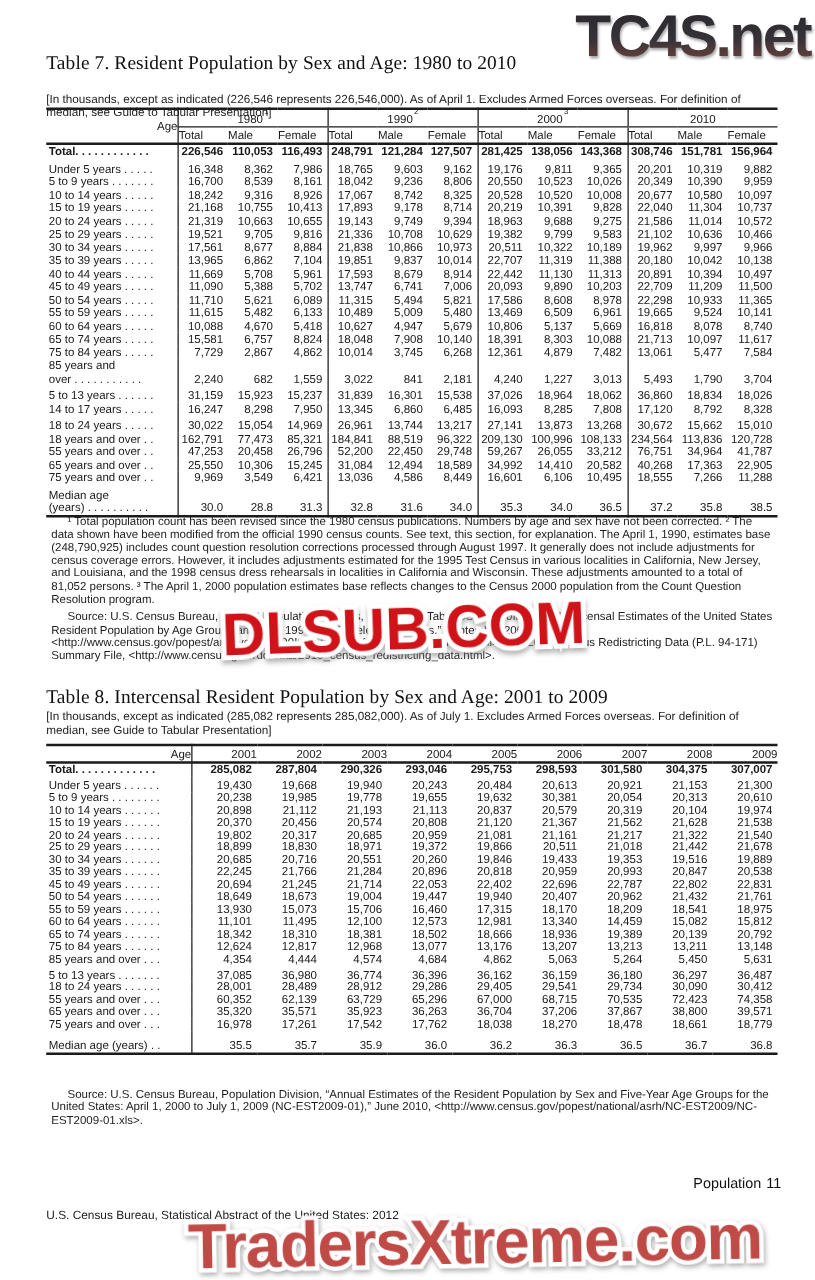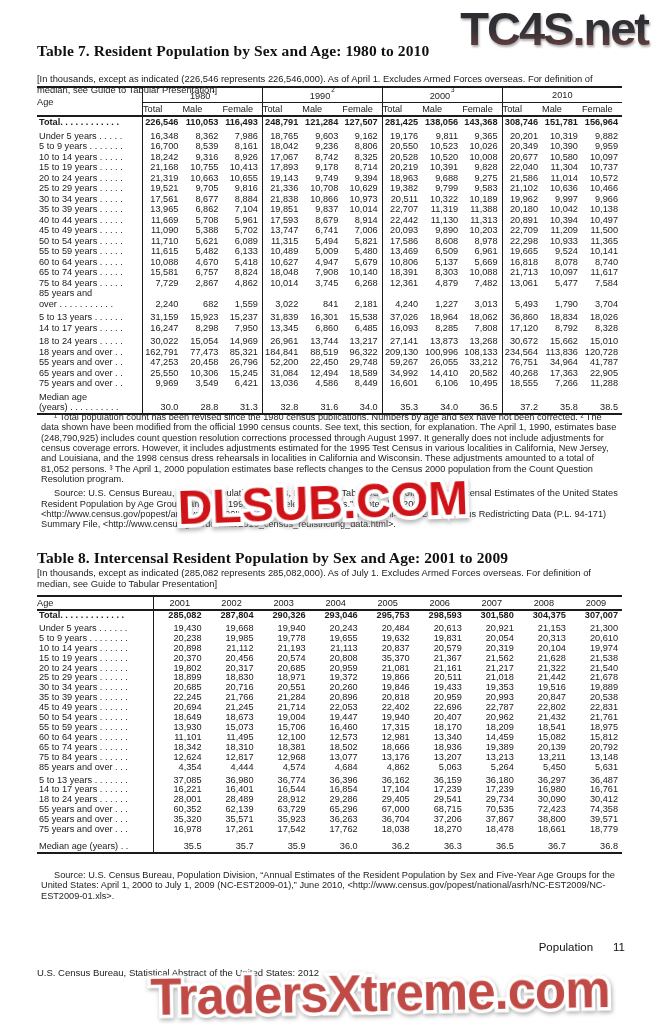--- a/index.html
+++ b/index.html
@@ -2,54 +2,54 @@
 <html><head>
 <meta charset="utf-8">
 <style>
   html,body{margin:0;padding:0}
   body{
     width:652px;height:1024px;position:relative;overflow:hidden;
     background:#ffffff;color:#1a1a1a;
     font-family:"Liberation Sans",sans-serif;
   }
   .abs{position:absolute}
-  .title{font-family:"Liberation Serif",serif;font-weight:700;font-size:15.5px;letter-spacing:.1px;color:#111}
+  .title{font-family:"Liberation Serif",serif;font-weight:400;font-size:15.5px;letter-spacing:.1px;color:#111}
   #t7-title{left:37px;top:42px}
   #t8-title{left:37px;top:549px}
   .tnote{width:585px;font-size:9.4px;line-height:10.8px;color:#222}
   #t7-note{left:37px;top:74px}
   #t8-note{left:37px;top:568px}
   #t7-wrap{left:37px;top:86px}
   #t8-wrap{left:37px;top:595px}
 
   table{border-collapse:collapse;table-layout:fixed;width:585px}
   .dtable{border-top:2px solid #1b1b1b;border-bottom:2px solid #1b1b1b}
   .dtable thead{border-bottom:2px solid #1b1b1b}
   .dtable th{font-weight:400;font-size:9.2px;padding:1px 0}
-  .age{text-align:left;font-size:9.6px;vertical-align:middle}
+  .age{text-align:right;font-size:9.6px;vertical-align:middle}
   .yg{border-bottom:1px solid #1b1b1b;text-align:center}
   .yg sup{font-size:6.3px;position:relative;top:-3px;margin-left:1px}
   .sub{text-align:left;padding-bottom:1px}
-  .yr{padding-right:6px}
+  .yr{text-align:right;padding-right:6px}
   .grp{border-left:1px solid #1b1b1b}
   td{font-size:9.2px;line-height:10.5px;vertical-align:bottom;padding:0}
   #t8 td{line-height:9.9px}
   .lbl{padding-left:2px;white-space:nowrap;overflow:hidden}
   .num{text-align:right;padding-right:4px;white-space:nowrap}
   tr.bold td{font-weight:700}
   tr.gap td{padding-top:3px}
   tr.gap-lg td{padding-top:7px}
 
   .notes{width:585px;font-size:9.2px;line-height:10.35px;color:#1d1d1d}
   .notes p{margin:4px;text-indent:13px}
   #t7-notes{left:37px;top:408px}
   #t8-source{left:37px;top:866px}
 
   #page-label{right:27px;top:941px;font-size:11.5px;color:#111}
-  #page-label .pgnum{margin-left:20px}
+  #page-label .pgnum{margin-left:4px}
   #credit{left:37px;top:967px;font-size:9.5px;color:#222}
 
   #wm-top{right:0;top:-6px}
   #wm-mid{left:150px;top:472px;transform:rotate(-2deg)}
   #wm-bot{left:104px;top:966px;transform:rotate(-1deg)}
   svg{display:block}
 </style>
 </head>
 <body>
 
@@ -537,21 +537,21 @@
             <td class="num">21,153</td>
             <td class="num">21,300</td>
           </tr>
           <tr>
             <td class="lbl">5 to 9 years . . . . . . . .</td>
             <td class="num grp">20,238</td>
             <td class="num">19,985</td>
             <td class="num">19,778</td>
             <td class="num">19,655</td>
             <td class="num">19,632</td>
-            <td class="num">19,831</td>
+            <td class="num">30,381</td>
             <td class="num">20,054</td>
             <td class="num">20,313</td>
             <td class="num">20,610</td>
           </tr>
           <tr>
             <td class="lbl">10 to 14 years . . . . . .</td>
             <td class="num grp">20,898</td>
             <td class="num">21,112</td>
             <td class="num">21,193</td>
             <td class="num">21,113</td>
@@ -560,21 +560,21 @@
             <td class="num">20,319</td>
             <td class="num">20,104</td>
             <td class="num">19,974</td>
           </tr>
           <tr>
             <td class="lbl">15 to 19 years . . . . . .</td>
             <td class="num grp">20,370</td>
             <td class="num">20,456</td>
             <td class="num">20,574</td>
             <td class="num">20,808</td>
-            <td class="num">35,370</td>
+            <td class="num">21,120</td>
             <td class="num">21,367</td>
             <td class="num">21,562</td>
             <td class="num">21,628</td>
             <td class="num">21,538</td>
           </tr>
           <tr>
             <td class="lbl">20 to 24 years . . . . . .</td>
             <td class="num grp">19,802</td>
             <td class="num">20,317</td>
             <td class="num">20,685</td>
@@ -711,32 +711,20 @@
             <td class="num">36,980</td>
             <td class="num">36,774</td>
             <td class="num">36,396</td>
             <td class="num">36,162</td>
             <td class="num">36,159</td>
             <td class="num">36,180</td>
             <td class="num">36,297</td>
             <td class="num">36,487</td>
           </tr>
           <tr>
-            <td class="lbl">14 to 17 years . . . . . .</td>
-            <td class="num grp">16,221</td>
-            <td class="num">16,401</td>
-            <td class="num">16,544</td>
-            <td class="num">16,854</td>
-            <td class="num">17,104</td>
-            <td class="num">17,239</td>
-            <td class="num">17,239</td>
-            <td class="num">16,980</td>
-            <td class="num">16,761</td>
-          </tr>
-          <tr>
             <td class="lbl">18 to 24 years . . . . . .</td>
             <td class="num grp">28,001</td>
             <td class="num">28,489</td>
             <td class="num">28,912</td>
             <td class="num">29,286</td>
             <td class="num">29,405</td>
             <td class="num">29,541</td>
             <td class="num">29,734</td>
             <td class="num">30,090</td>
             <td class="num">30,412</td>

